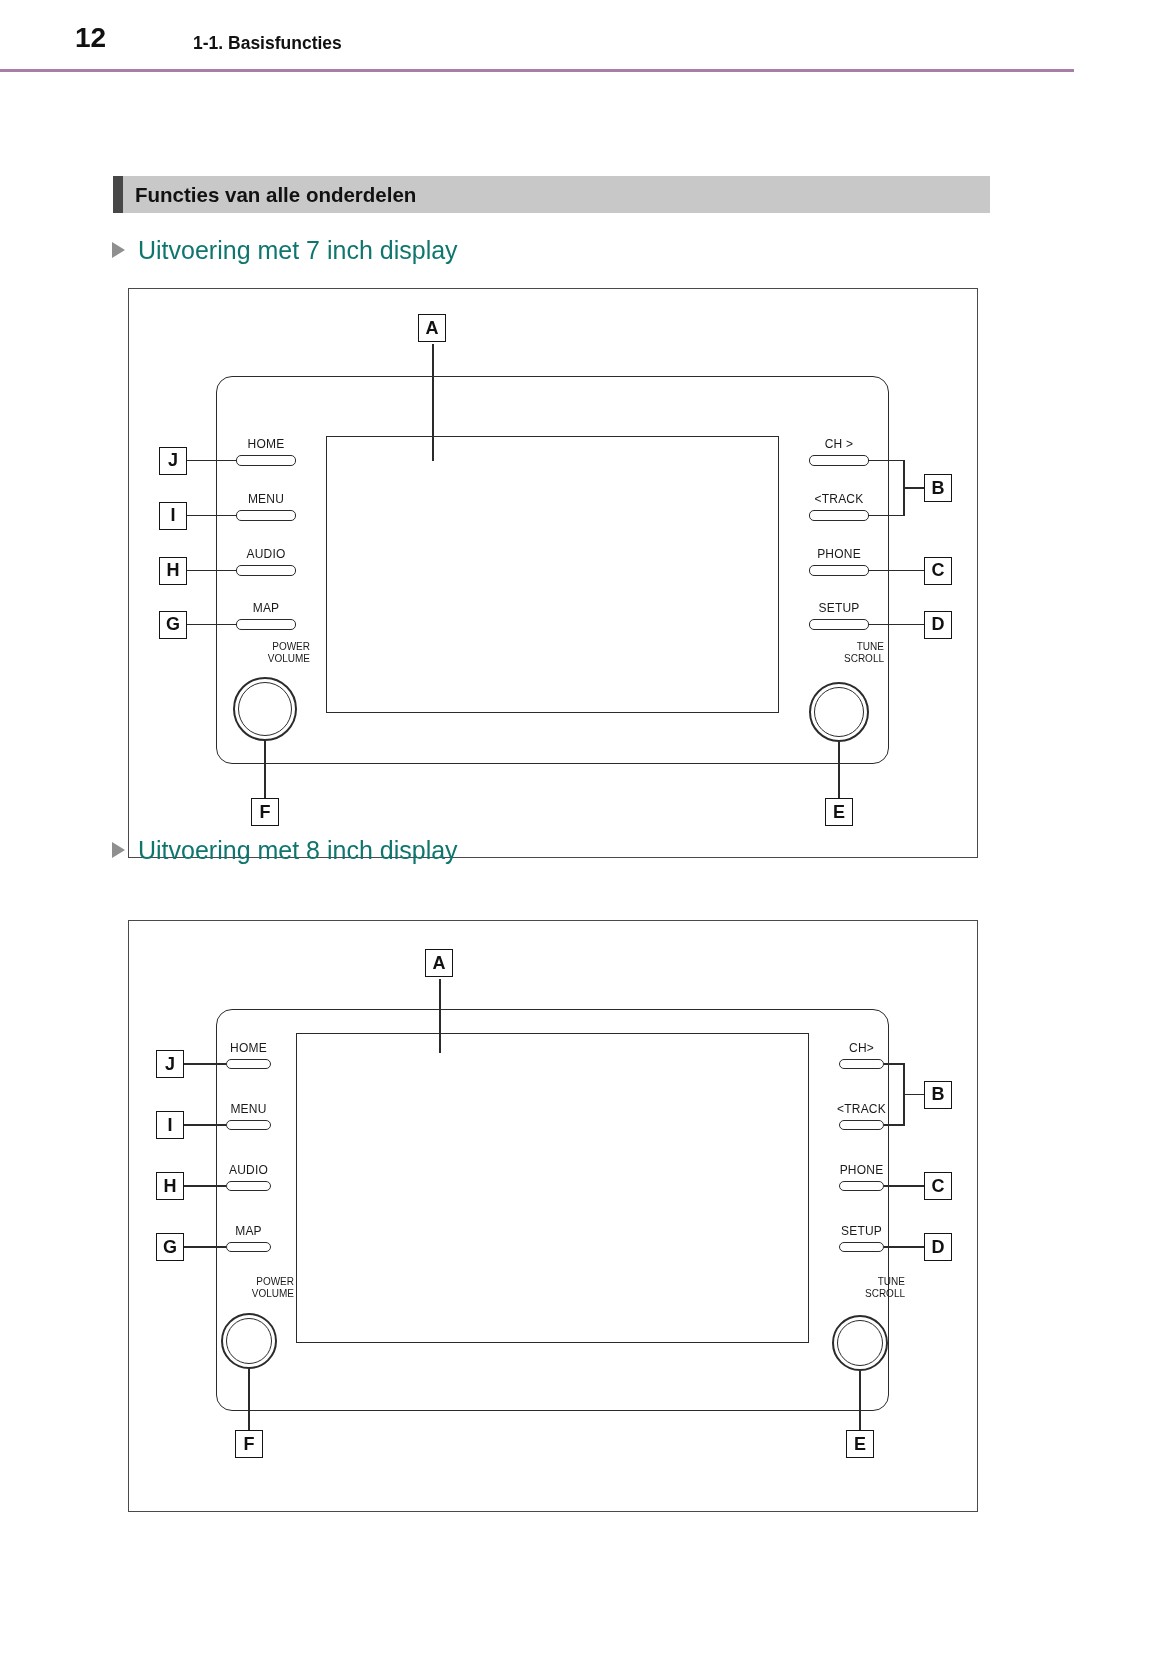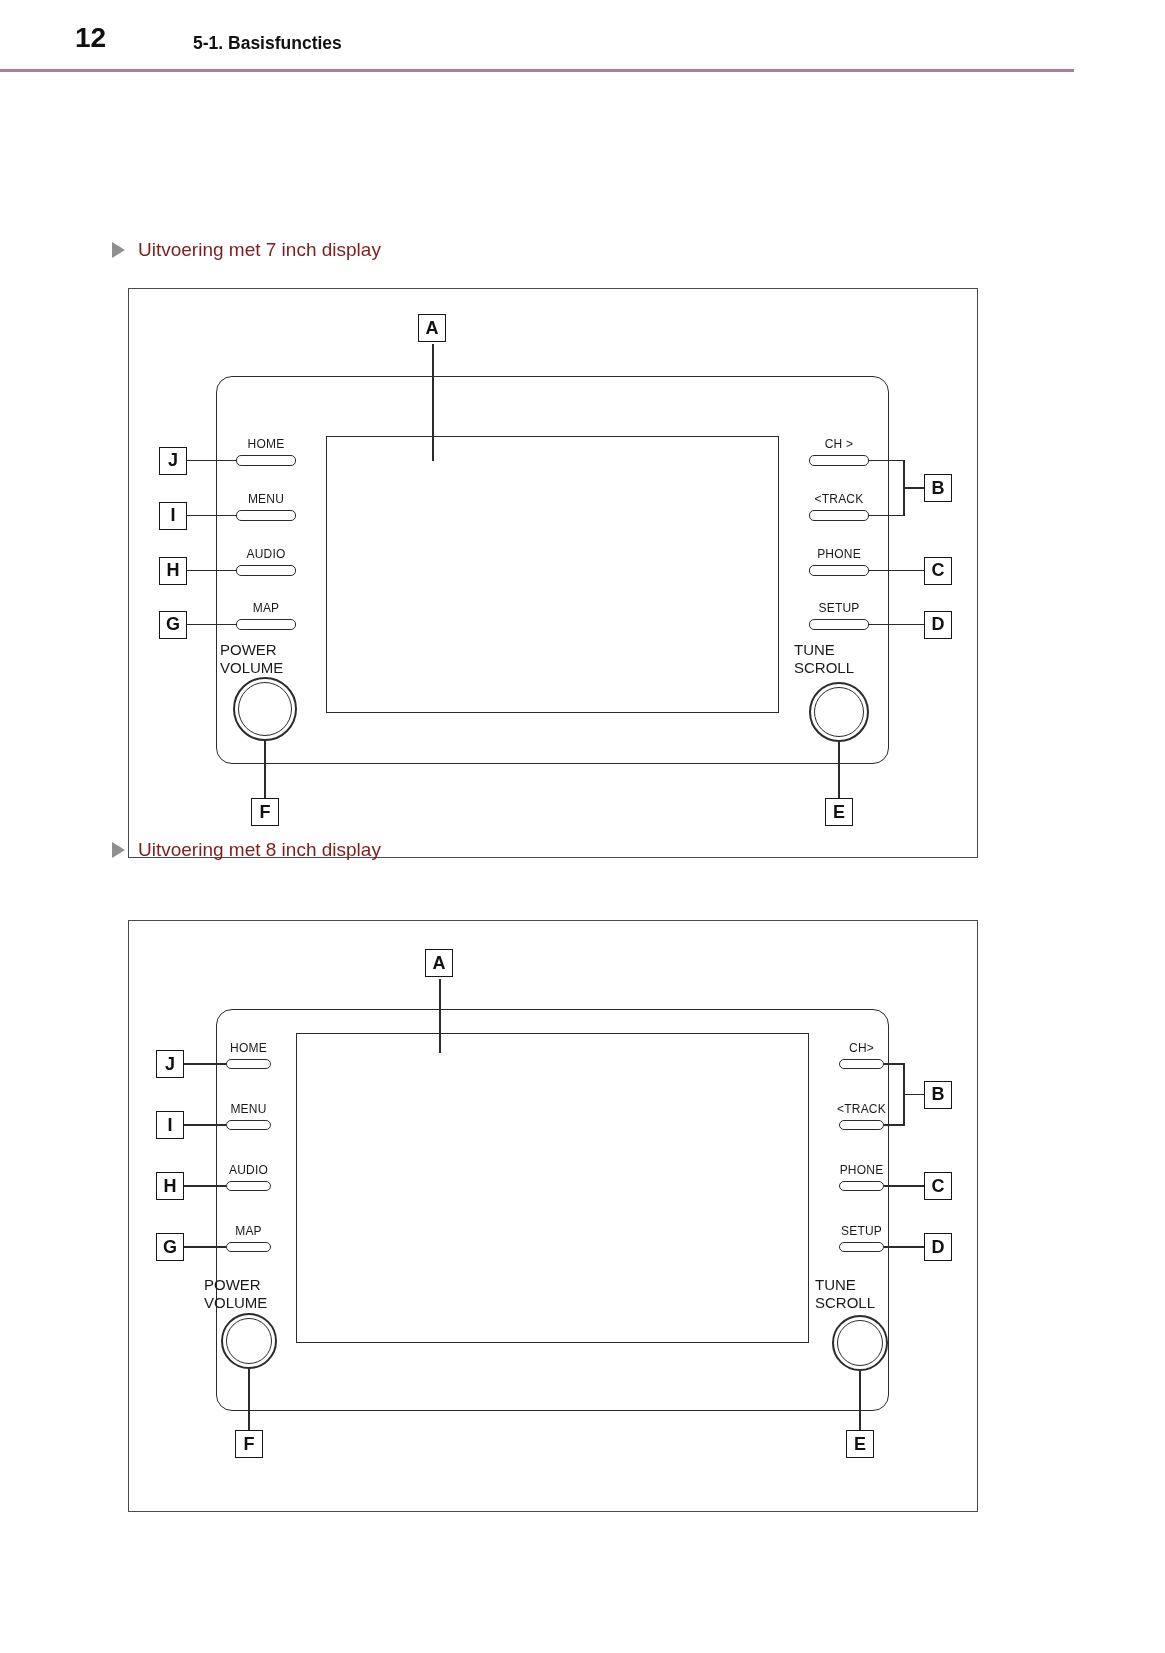--- a/index.html
+++ b/index.html
@@ -13,46 +13,50 @@
 
   .title-banner { position:absolute; left:113px; top:97px; width:877px; height:39px; background:var(--accent,#a4619f);
     color:#fff; font-size:23px; font-weight:bold; letter-spacing:1px; display:flex; align-items:center; padding-left:16px; }
   .sub-banner { position:absolute; left:113px; top:176px; width:877px; height:37px; background:var(--banner-gray,#c8c8c8);
     display:flex; align-items:center; }
   .sub-bar { width:10px; height:37px; background:var(--banner-bar,#474747); margin-right:12px; flex:0 0 auto; }
   .sub-text { font-size:20.5px; font-weight:bold; color:#111; }
 
   .variant-heading { position:absolute; left:112px; display:flex; align-items:center; gap:13px; height:24px; }
   .tri { width:0; height:0; border-left:13px solid var(--bullet,#8f8f8f); border-top:8px solid transparent; border-bottom:8px solid transparent; }
-  .vh-text { font-size:19px; color:#7f1d1d; }
+  .vh-text { font-size:25px; color:#0f766e; }
 
   .diagram-box { position:absolute; left:128px; width:850px; border:1px solid #4a4a4a; background:#fff; }
   .diagram-box > div { position:absolute; }
 
   .unit { border:1.6px solid var(--line,#2b2b2b); border-radius:16px; background:#fff; }
   .screen { border:1.6px solid var(--line,#2b2b2b); background:#fff; }
   .btn { border:1.6px solid var(--line,#2b2b2b); border-radius:5px; background:#fff; }
   .btn-label { font-size:12px; color:#1a1a1a; text-align:center; letter-spacing:.2px; white-space:nowrap; }
-  .knob-label { font-size:15px; color:#1a1a1a; text-align:left; line-height:1.2; white-space:pre-line; }
+  .knob-label { font-size:10px; color:#1a1a1a; text-align:right; line-height:1.2; white-space:pre-line; }
   .knob { border:2px solid var(--line,#2b2b2b); border-radius:50%; background:#fff; }
   .knob-inner { border:1.4px solid var(--line,#2b2b2b); border-radius:50%; background:#fff; }
   .hline { background:var(--line,#2b2b2b); height:1.6px; }
   .vline { background:var(--line,#2b2b2b); width:1.6px; }
   .callout { width:28px; height:28px; border:1.8px solid #151515; background:#fff; display:flex; align-items:center;
     justify-content:center; font-size:18px; font-weight:bold; color:#111; }
 </style>
 </head>
 <body>
 
 <div class="page">
   <span class="page-number">12</span>
-  <span class="section-title">5-1. Basisfuncties</span>
+  <span class="section-title">1-1. Basisfuncties</span>
   <div class="top-rule"></div>
 
 
+  <div class="sub-banner">
+    <span class="sub-bar"></span>
+    <span class="sub-text">Functies van alle onderdelen</span>
+  </div>
 
   <div class="variant-heading" style="top:238px;">
     <span class="tri"></span>
     <span class="vh-text">Uitvoering met 7 inch display</span>
   </div>
   <div class="diagram-box" id="diagram0" style="top:288px;height:570px;">
       <div class="unit" style="left: 87px; top: 87px; width: 673px; height: 388px;"></div>
       <div class="screen" style="left: 197px; top: 147px; width: 453px; height: 277px;"></div>
       <div class="vline" style="left: 303px; top: 55px; height: 117px;"></div>
       <div class="callout" style="left: 289px; top: 25px;">A</div>

